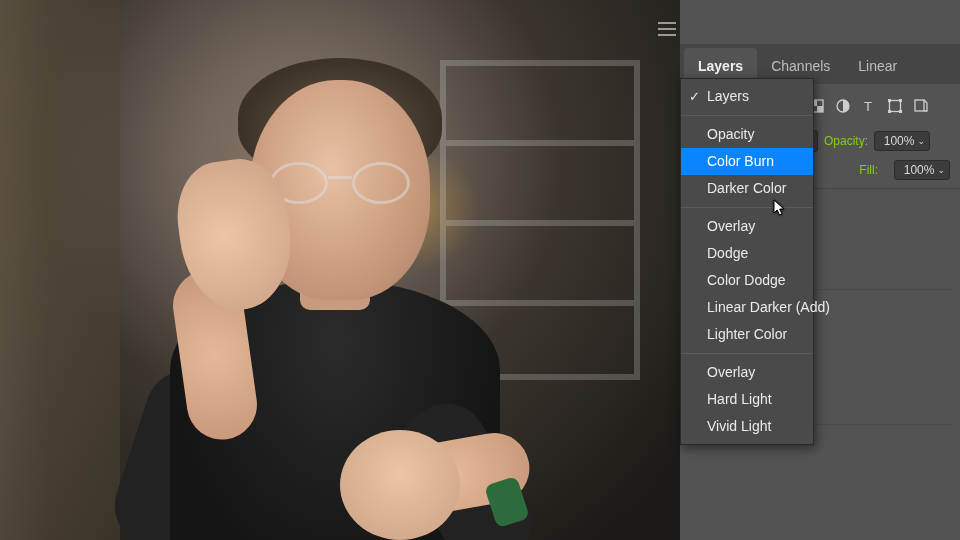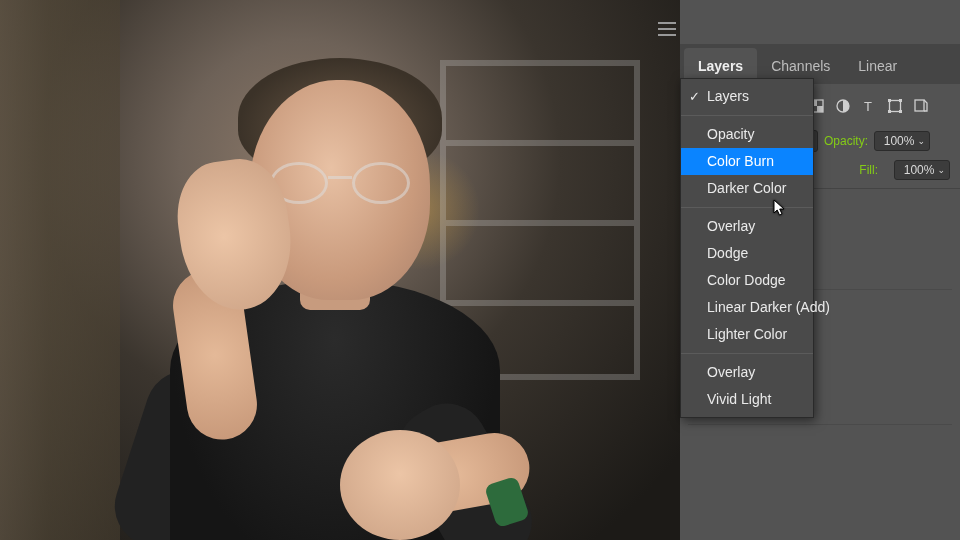--- a/index.html
+++ b/index.html
@@ -234,20 +234,21 @@
         <div class="dd-item sel"><span>Color Burn</span></div>
         <div class="dd-item"><span>Darker Color</span></div>
         <div class="dd-sep"></div>
         <div class="dd-item"><span>Overlay</span></div>
         <div class="dd-item"><span>Dodge</span></div>
         <div class="dd-item"><span>Color Dodge</span></div>
         <div class="dd-item"><span>Linear Darker (Add)</span></div>
         <div class="dd-item"><span>Lighter Color</span></div>
         <div class="dd-sep"></div>
         <div class="dd-item"><span>Overlay</span></div>
+        <div class="dd-item"><span>Hard Light</span></div>
         <div class="dd-item"><span>Vivid Light</span></div>
       </div>
   </div>
 
   <div class="cursor" style="left:773px; top:199px;">
     <svg viewBox="0 0 14 18">
         <path d="M1 1 L1 14 L4.2 11 L6.5 16 L9 15 L6.7 10 L11 10 Z" fill="#fff" stroke="#000" stroke-width="1"></path>
       </svg>
   </div>
 

